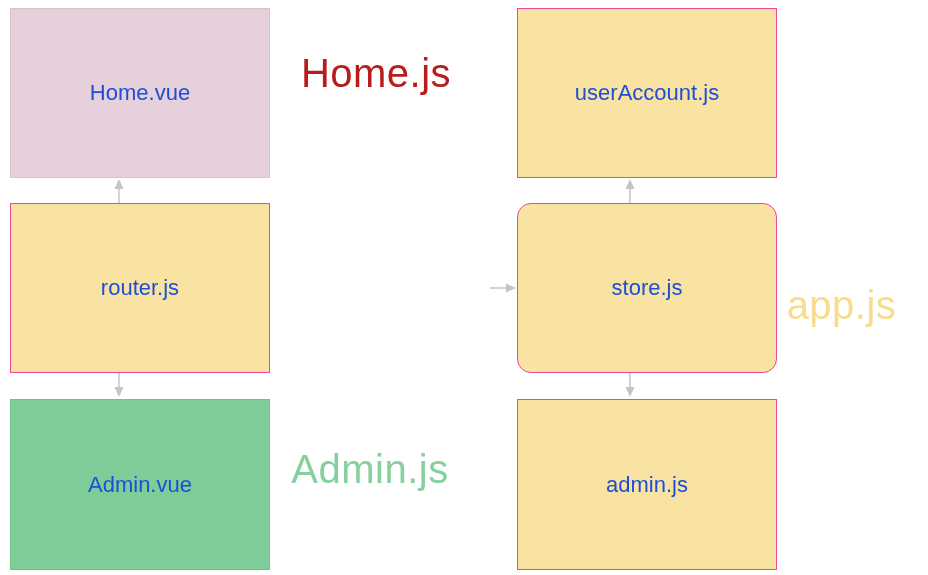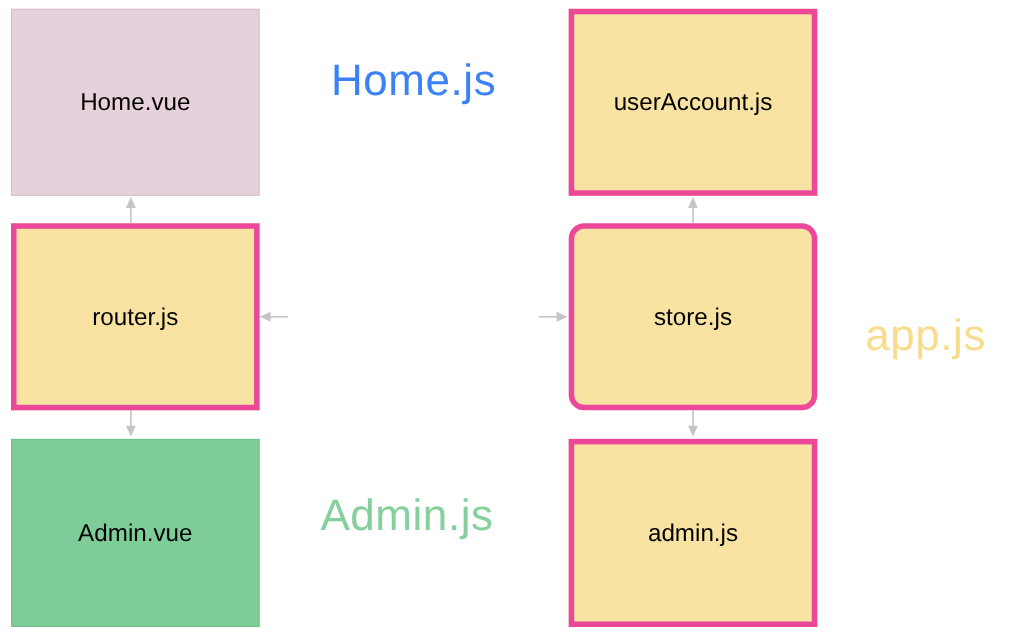--- a/index.html
+++ b/index.html
@@ -27,32 +27,32 @@
     stroke: var(--arrow-color, #c5c5c5);
     stroke-width: 1.5;
     fill: none;
   }
   .arrow-head {
     fill: var(--arrow-color, #c5c5c5);
     stroke: none;
   }
   .node {
     position: absolute;
-    width: 226px;
+    width: 260px;
     height: 170px;
     box-sizing: border-box;
     display: flex;
     align-items: center;
     justify-content: center;
     font-size: 22px;
-    color: #000000;
+    color: #1d4ed8;
     text-align: center;
   }
   .node-pink   { background: #e5d0db; border: 1px solid #d9c1ce; }
-  .node-yellow { background: #f8e3a3; border: 5px solid #ec4899; }
+  .node-yellow { background: #f8e3a3; border: 1px solid #ec4899; }
   .node-green  { background: #7ecd98; border: 1px solid #6ec389; }
 
   .c1 { left: 10px; }
   .c2 { left: 263px; }
   .c3 { left: 517px; }
   .r1 { top: 8px; }
   .r2 { top: 203px; }
   .r3 { top: 399px; height: 171px; }
 
   .chunk-label {
@@ -101,21 +101,21 @@
 
     <g>
       <line class="arrow-line" x1="630" y1="373" x2="630" y2="388"></line>
       <polygon class="arrow-head" points="630,397 625.5,387 634.5,387"></polygon>
     </g>
   </svg>
 
   <div class="node node-pink c1 r1" style="background-color: rgb(229, 208, 219);">
     <span>Home.vue</span>
   </div>
-  <div class="chunk-label chunk-home" style="color: #3b82f6;">Home.js</div>
+  <div class="chunk-label chunk-home" style="color: #b91c1c;">Home.js</div>
   <div class="node node-yellow c3 r1" style="background-color: rgb(248, 227, 163);">
     <span>userAccount.js</span>
   </div>
 
   <div class="node node-yellow c1 r2" style="background-color: rgb(248, 227, 163); text-align: right;">
     <span>router.js</span>
   </div>
   <div class="node node-yellow c3 r2" style="background-color: rgb(248, 227, 163); border-radius: 14px;">
     <span>store.js</span>
   </div>

